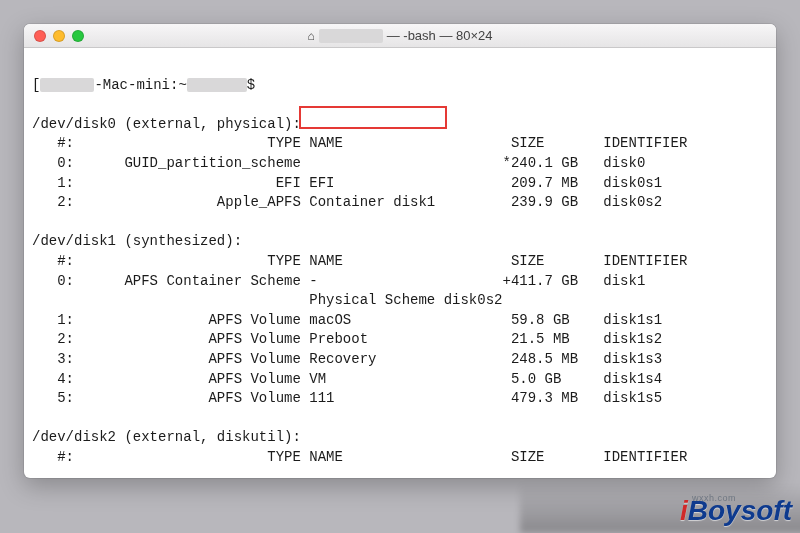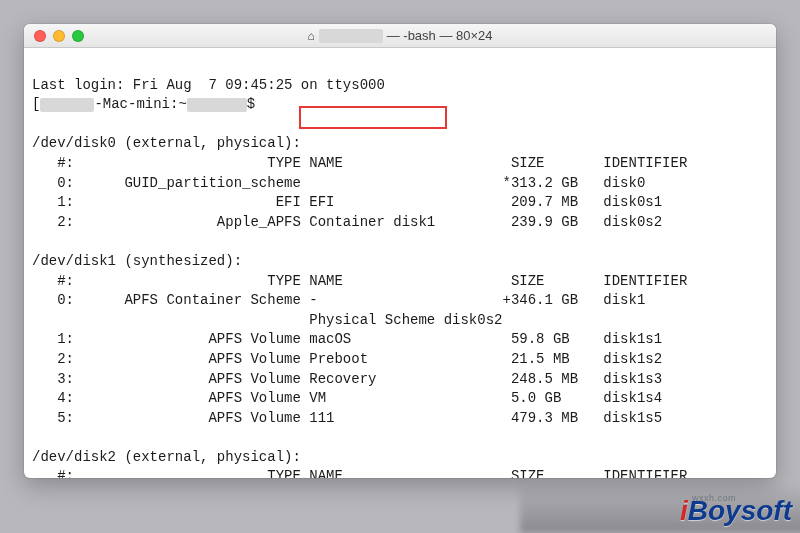--- a/index.html
+++ b/index.html
@@ -134,39 +134,38 @@
       <div class="dot max-d"></div>
     </div>
     <div class="title-wrap">
       <span class="home-ic">⌂</span>
       <span class="blur blur-a"></span>
       <span> — -bash — 80×24</span>
     </div>
   </div>
 
   <div class="terminal">
-<span>Last login: Fri Aug  7 09:45:25 on ttys000</span>
 <span class="prompt-line">[<span class="blur blur-b"></span><span>-Mac-mini:~</span> <span class="blur blur-c"></span>$ </span>
 <span>/dev/disk0 (external, physical):</span>
 <span>   #:                       TYPE NAME                    SIZE       IDENTIFIER</span>
-<span>   0:      GUID_partition_scheme                        *313.2 GB   disk0</span>
+<span>   0:      GUID_partition_scheme                        *240.1 GB   disk0</span>
 <span>   1:                        EFI EFI                     209.7 MB   disk0s1</span>
 <span>   2:                 Apple_APFS Container disk1         239.9 GB   disk0s2</span>
 
 <span>/dev/disk1 (synthesized):</span>
 <span>   #:                       TYPE NAME                    SIZE       IDENTIFIER</span>
-<span>   0:      APFS Container Scheme -                      +346.1 GB   disk1</span>
+<span>   0:      APFS Container Scheme -                      +411.7 GB   disk1</span>
 <span>                                 Physical Scheme disk0s2</span>
 <span>   1:                APFS Volume macOS                   59.8 GB    disk1s1</span>
 <span>   2:                APFS Volume Preboot                 21.5 MB    disk1s2</span>
 <span>   3:                APFS Volume Recovery                248.5 MB   disk1s3</span>
 <span>   4:                APFS Volume VM                      5.0 GB     disk1s4</span>
 <span>   5:                APFS Volume 111                     479.3 MB   disk1s5</span>
 
-<span>/dev/disk2 (external, physical):</span>
+<span>/dev/disk2 (external, diskutil):</span>
 <span>   #:                       TYPE NAME                    SIZE       IDENTIFIER</span>
 
 
 
 
   </div>
 
   <div class="red-box"></div>
 </div>
 

